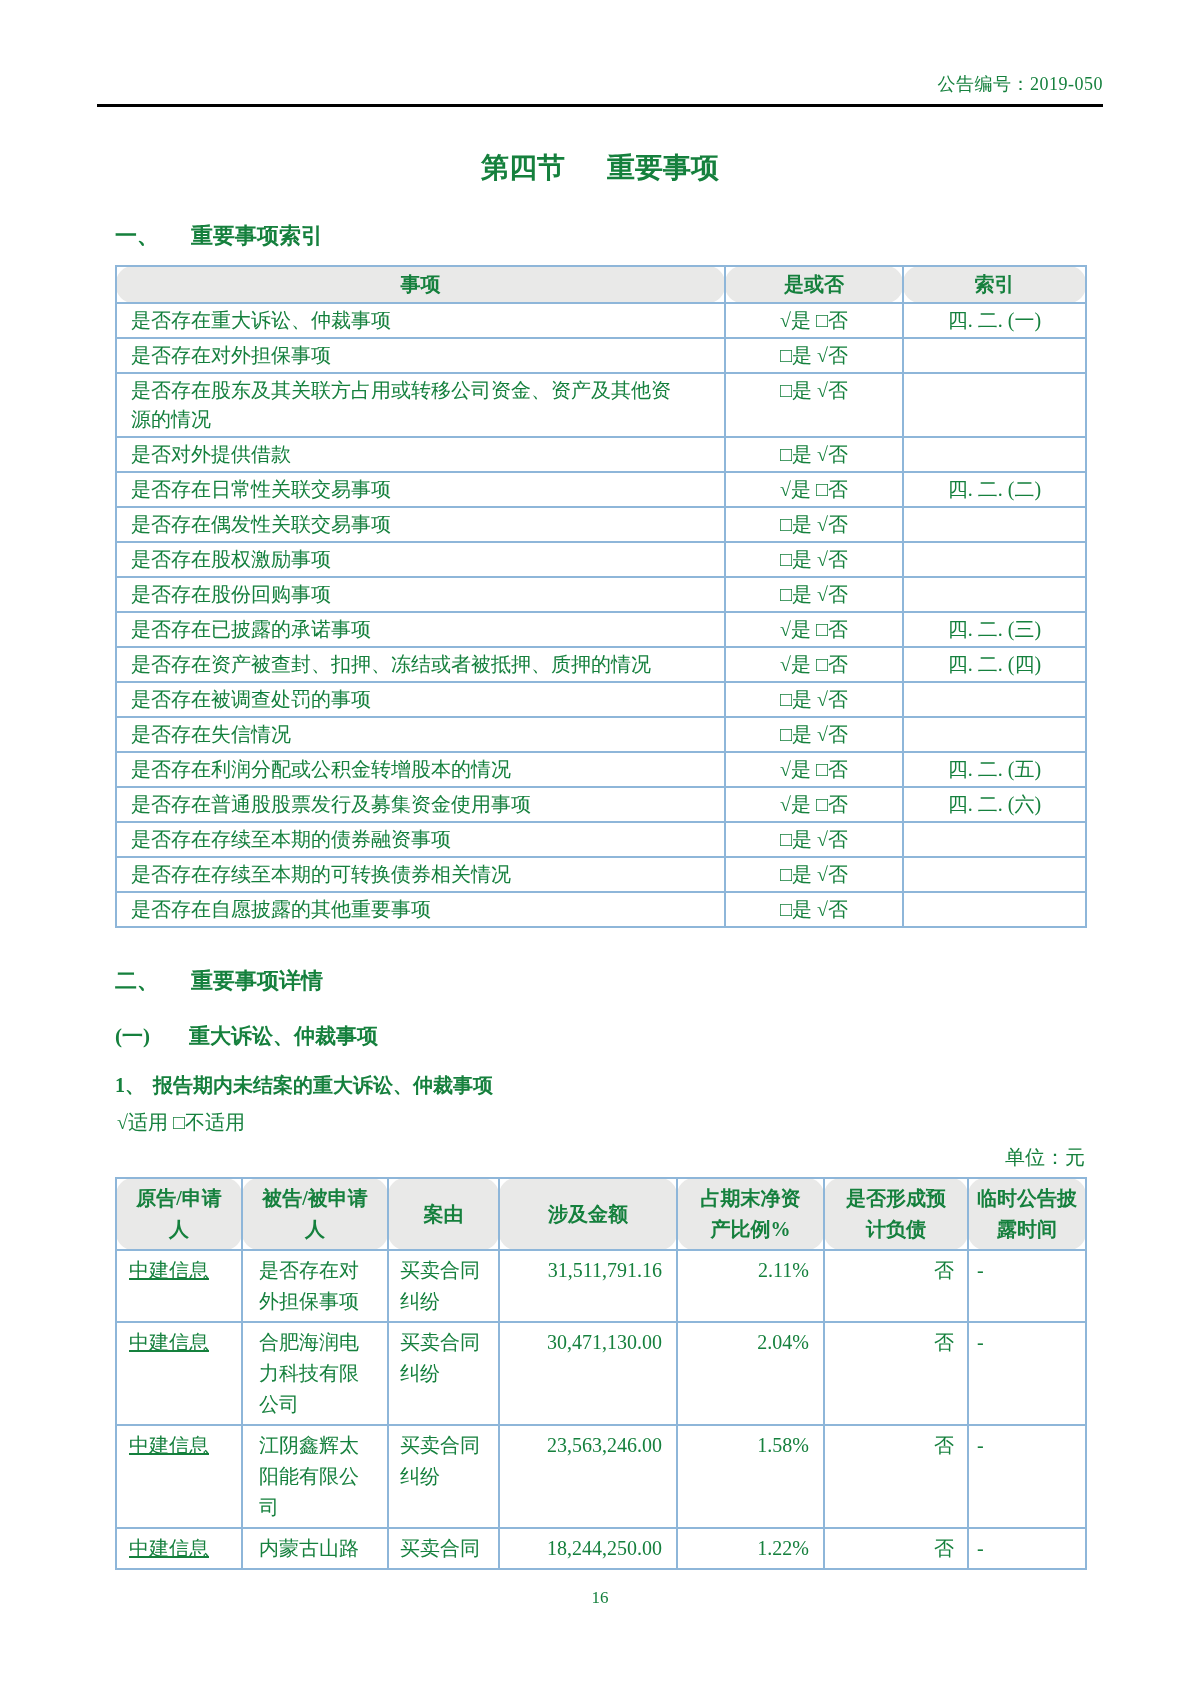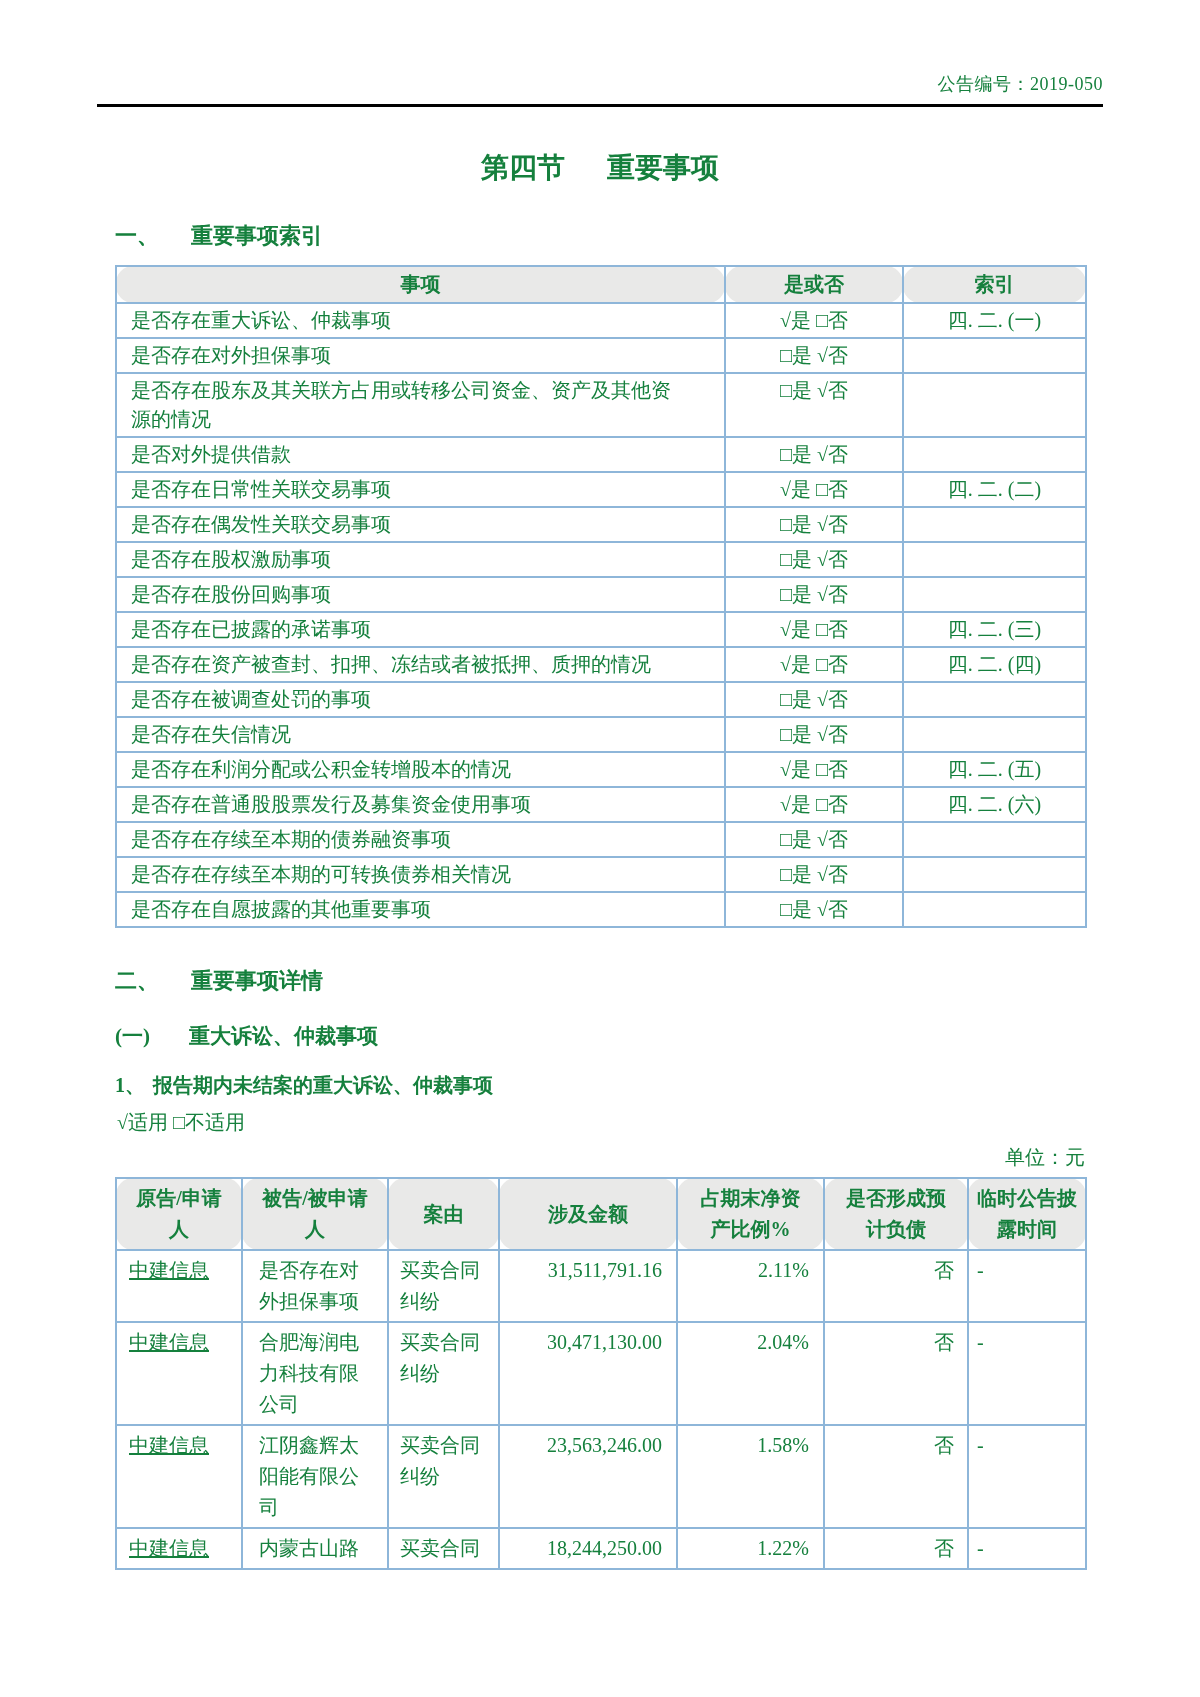--- a/index.html
+++ b/index.html
@@ -304,15 +304,16 @@
             <td class="td-defendant">内蒙古山路</td>
             <td class="td-cause">买卖合同</td>
             <td class="td-amount">18,244,250.00</td>
             <td class="td-ratio">1.22%</td>
             <td class="td-provision">否</td>
             <td class="td-disclosure">-</td>
           </tr>
         </tbody>
     </table>
 
+    <div class="page-number">16</div>
 
   </div>
 </div>
 
 </body></html>

